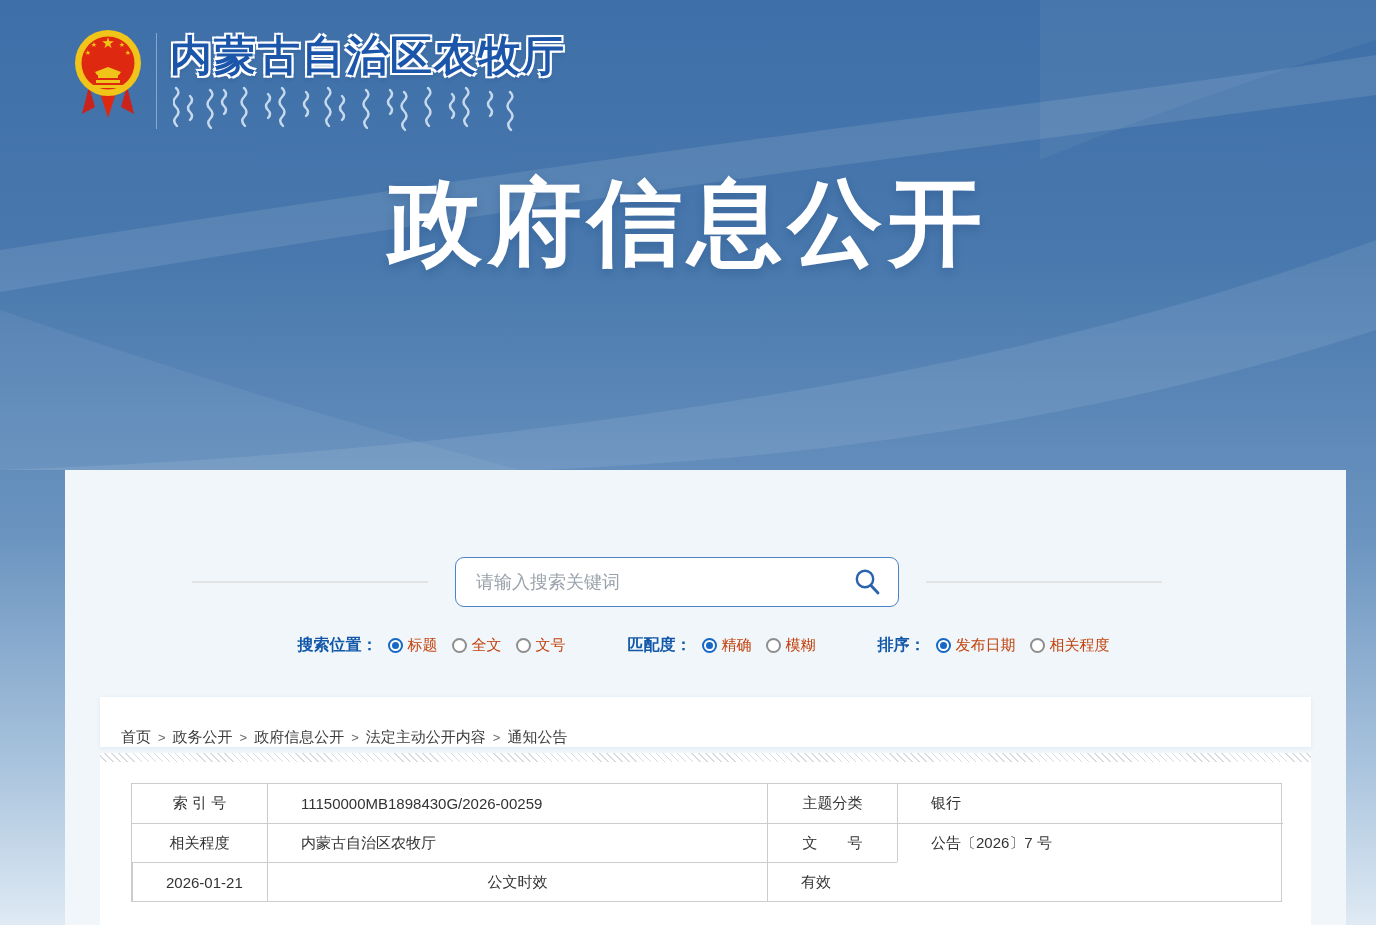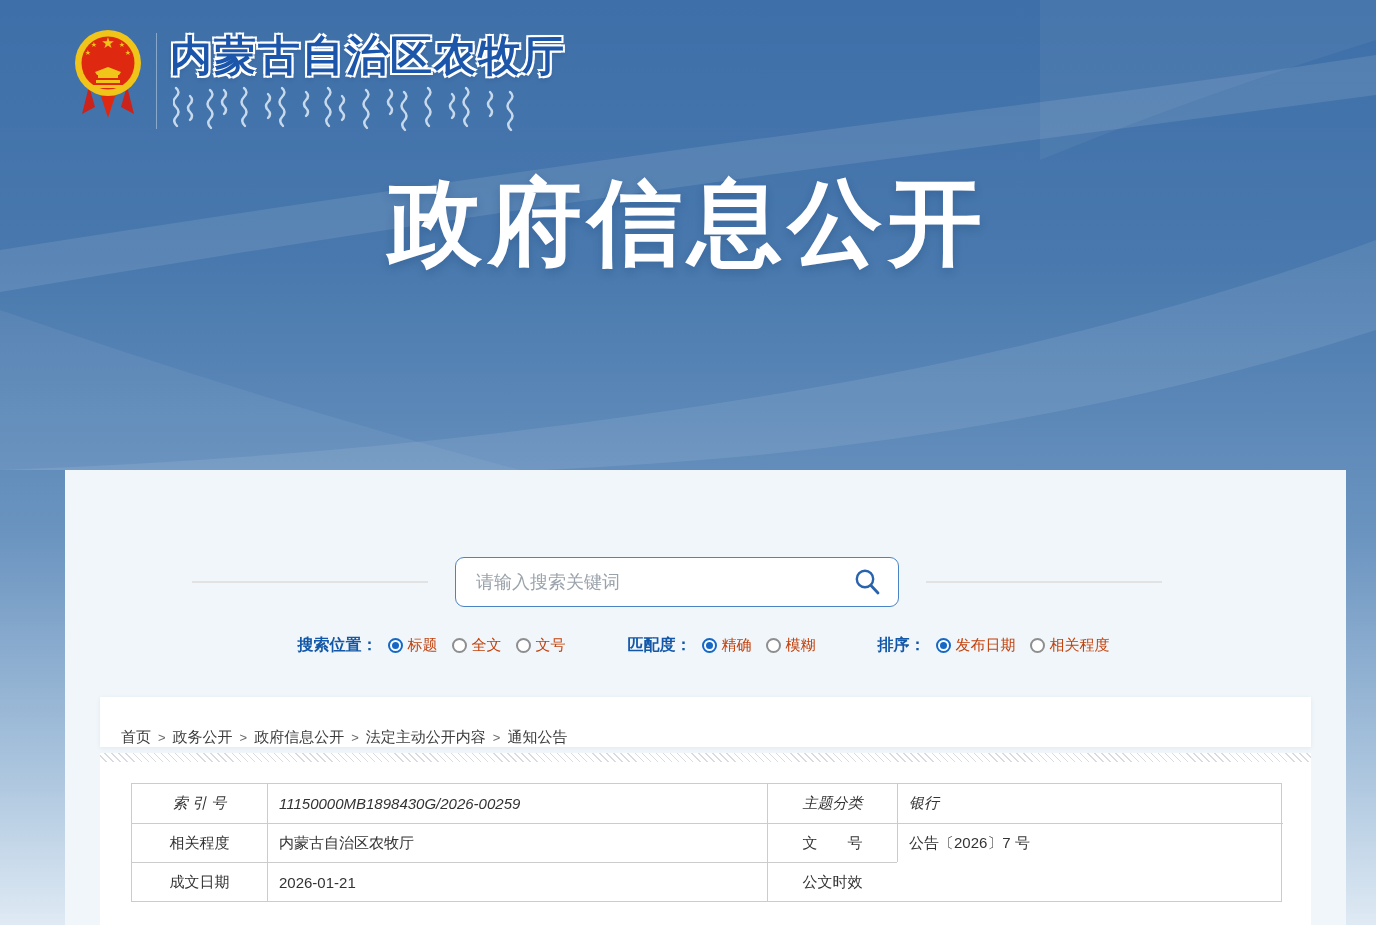--- a/index.html
+++ b/index.html
@@ -68,23 +68,23 @@
   }
   
   .main-panel{position:absolute;left:100px;top:762px;width:1211px;height:163px;background:#fff;}
   .doc-table{
     position:absolute;left:131px;top:783px;width:1151px;
     display:grid;grid-template-columns:135px 500px 130px 386px;grid-auto-rows:39px;
     border:1px solid #cccccc;box-sizing:border-box;background:#fff;font-size:15px;color:#333;
   }
   .cell{display:flex;align-items:center;border-left:1px solid #ccc;border-top:1px solid #ccc;box-sizing:border-box;overflow:hidden;white-space:nowrap;}
   .cell.c0{border-left:none;}
-  .cell.r0{border-top:none;font-style:italic;}
+  .cell.r0{border-top:none;}
   .cell.label{justify-content:center;}
-  .cell.value{padding-left:11px;}
+  .cell.value{padding-left:33px;}
 </style>
 </head>
 <body>
 
 <svg class="swoosh-layer" viewBox="0 0 1376 470" aria-hidden="true">
   <path d="M0 250 Q 480 175 900 120 Q 1180 85 1376 55 L1376 95 Q 1150 125 880 160 Q 460 215 0 292 Z" fill="#ffffff" opacity="0.10"></path>
   <path d="M0 470 Q 420 455 800 390 Q 1120 335 1376 240 L1376 330 Q 1100 420 760 455 Q 400 488 0 470 Z" fill="#ffffff" opacity="0.09"></path>
   <path d="M1040 0 L1376 0 L1376 40 Q 1200 95 1040 160 Z" fill="#ffffff" opacity="0.05"></path>
   <path d="M0 470 L520 470 Q 260 400 0 310 Z" fill="#ffffff" opacity="0.06"></path>
 </svg>
@@ -214,16 +214,16 @@
   <div class="cell label c0 r0">索 引 号</div>
   <div class="cell value c1 r0">11150000MB1898430G/2026-00259</div>
   <div class="cell label c2 r0">主题分类</div>
   <div class="cell value c3 r0">银行</div>
 
   <div class="cell label c0">相关程度</div>
   <div class="cell value c1">内蒙古自治区农牧厅</div>
   <div class="cell label c2">文　　号</div>
   <div class="cell value c3">公告〔2026〕7 号</div>
 
-  <div class="cell label c0">成文日期</div>
   <div class="cell value c1">2026-01-21</div>
   <div class="cell label c2">公文时效</div>
+  <div class="cell value c3">有效</div>
 </div>
 
 </body></html>

